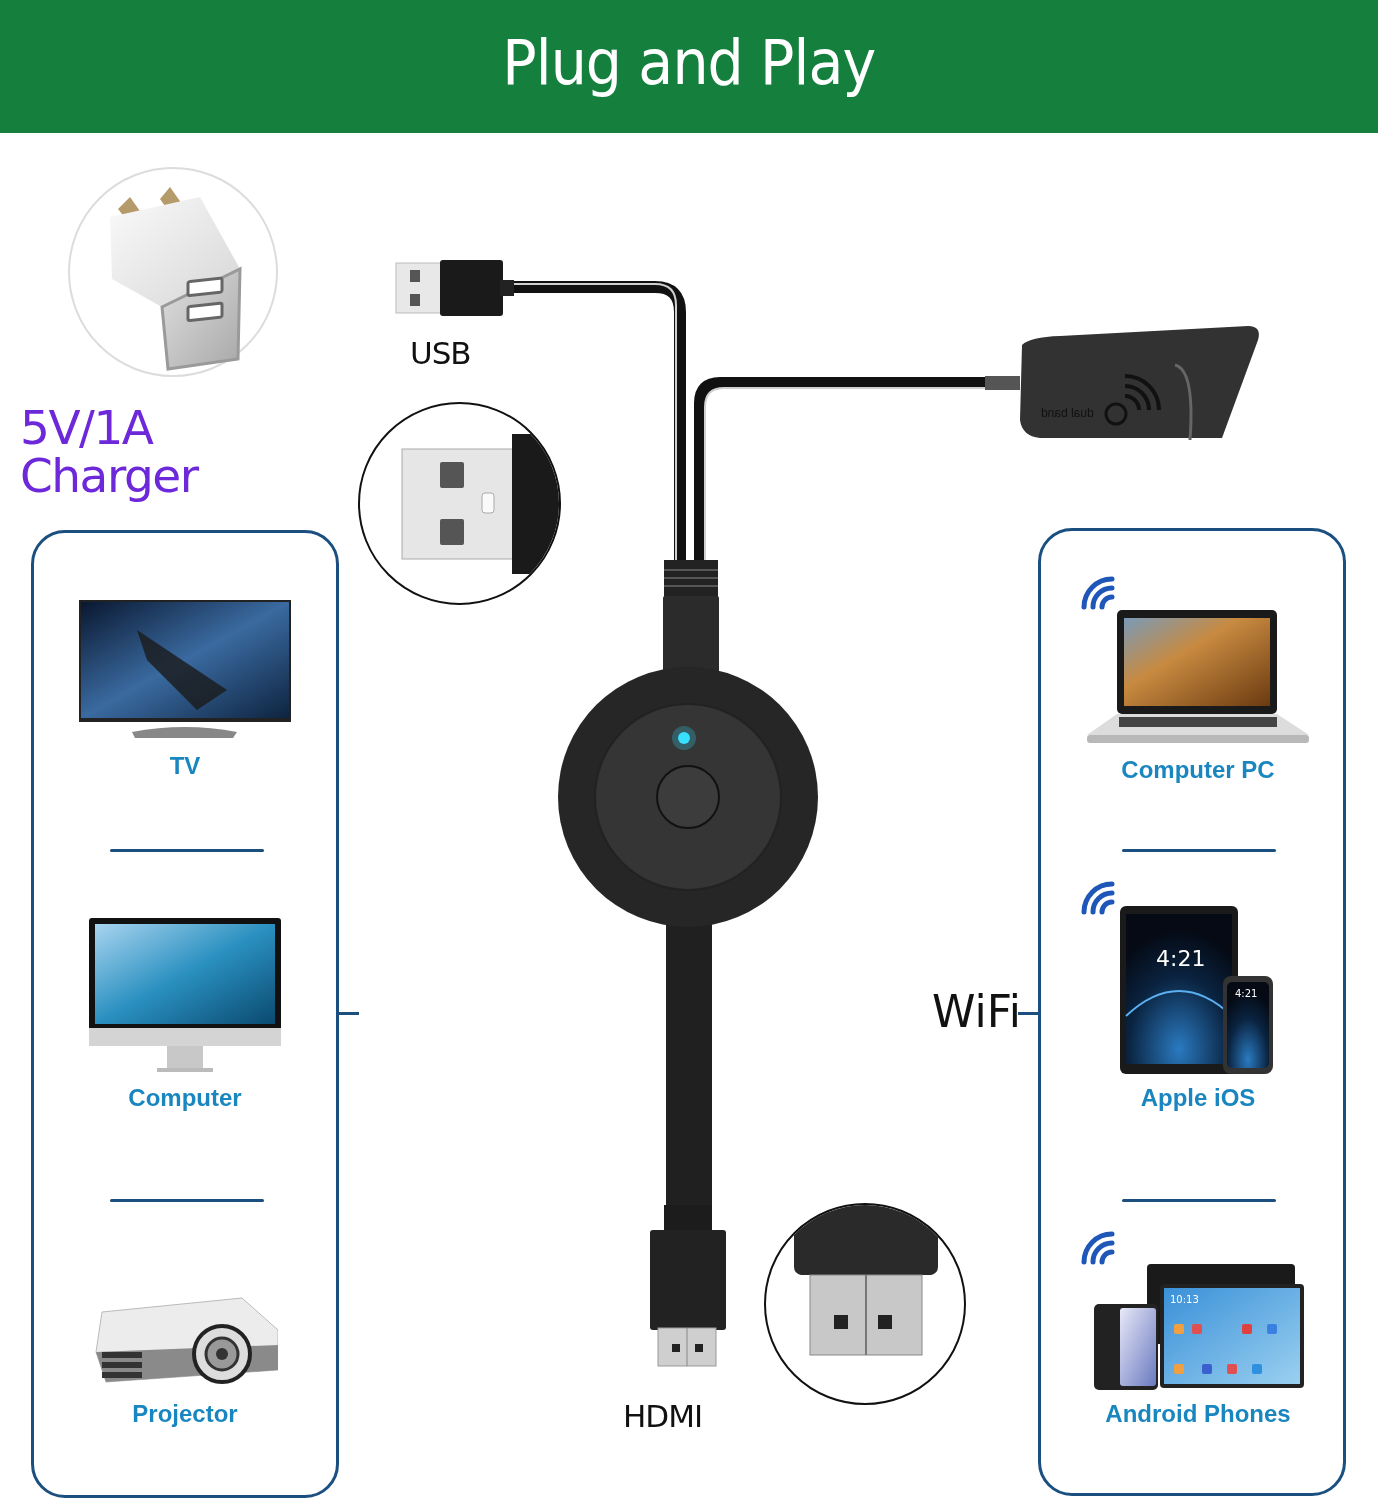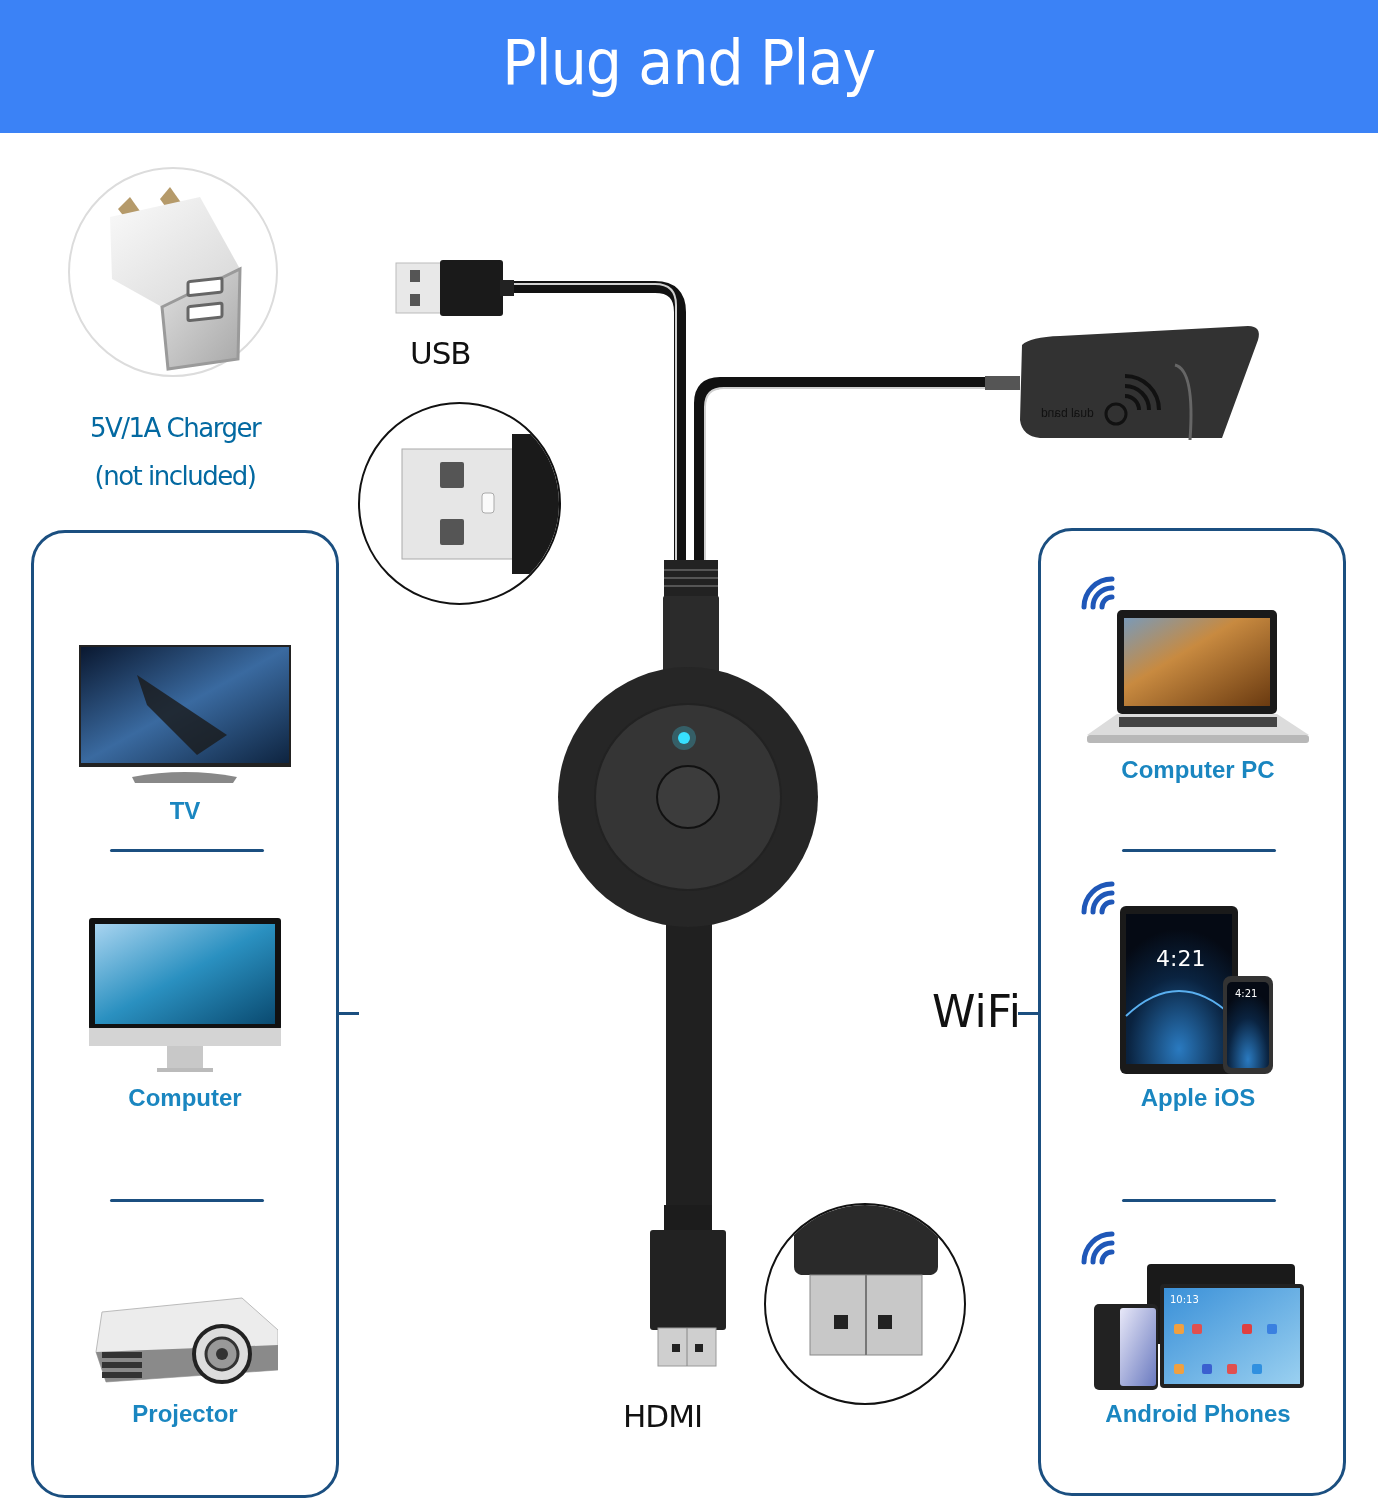--- a/index.html
+++ b/index.html
@@ -1,26 +1,26 @@
 <!DOCTYPE html>
 <html><head>
 <meta charset="utf-8">
 <style>
   * { box-sizing: border-box; margin: 0; padding: 0; }
   html, body { width: 1378px; height: 1500px; background: #ffffff; overflow: hidden; }
   body { position: relative; font-family: "Liberation Sans", sans-serif; }
 
-  .banner { position: absolute; left: 0; top: 0; width: 1378px; height: 133px; background: #3b82f6; display: flex; align-items: center; justify-content: center; }
+  .banner { position: absolute; left: 0; top: 0; width: 1378px; height: 133px; background: #15803d; display: flex; align-items: center; justify-content: center; }
   .banner-title { color: #ffffff; font-family: "DejaVu Sans", sans-serif; font-size: 62px; letter-spacing: -1px; transform: scaleX(0.92); padding-bottom: 8px; }
 
   .abs { position: absolute; }
 
   
   .charger-circle { left: 68px; top: 167px; width: 210px; height: 210px; border-radius: 50%; border: 2px solid #dcdcdc; background: #fff; }
-  .charger-label { left: 20px; top: 404px; width: 310px; text-align: center; font-family: "DejaVu Sans", sans-serif; font-size: 26px; line-height: 48px; color: #0369a1; letter-spacing: -1.5px; }
+  .charger-label { left: 20px; top: 404px; width: 310px; font-family: "DejaVu Sans", sans-serif; font-size: 47px; line-height: 48px; color: #6d28d9; letter-spacing: -1.5px; }
 
   
   .panel { border: 3px solid #1b4f80; border-radius: 34px; background: #fff; }
   .panel-left { left: 31px; top: 530px; width: 308px; height: 968px; }
   .panel-right { left: 1038px; top: 528px; width: 308px; height: 968px; }
 
   .device { position: absolute; width: 300px; display: flex; flex-direction: column; align-items: center; }
   .device-label { font-family: "Liberation Sans", sans-serif; font-weight: bold; font-size: 24px; color: #1a86c0; margin-top: 10px; }
   .sep { position: absolute; height: 3px; background: #1b4f80; border-radius: 2px; }
 
@@ -54,21 +54,20 @@
     <polygon points="48,40 60,28 72,45 60,55" fill="#b59a6a"></polygon>
     <polygon points="90,30 100,18 112,35 100,44" fill="#b59a6a"></polygon>
     <polygon points="40,48 130,28 170,100 92,138 42,110" fill="url(#chg)"></polygon>
     <polygon points="92,138 170,100 168,190 98,200" fill="url(#chgf)" stroke="#9a9a9a" stroke-width="3"></polygon>
     <rect x="118" y="125" width="34" height="14" rx="2" fill="#fff" stroke="#666" stroke-width="3" transform="skewY(-6)"></rect>
     <rect x="118" y="150" width="34" height="14" rx="2" fill="#fff" stroke="#666" stroke-width="3" transform="skewY(-6)"></rect>
   </svg>
 </div>
 <div class="abs charger-label">
   <div>5V/1A Charger</div>
-  <div>(not included)</div>
 </div>
 
 <svg class="abs" style="left:0;top:0;" width="1378" height="1500">
 
   <path d="M505,287 L655,287 Q680,287 680,312 L680,575" fill="none" stroke="#111" stroke-width="12"></path>
   <path d="M505,284 L655,284 Q676,284 676,305 L676,575" fill="none" stroke="#d0d0d0" stroke-width="2"></path>
 
   <path d="M990,383 L720,383 Q700,383 700,403 L700,575" fill="none" stroke="#111" stroke-width="12"></path>
   <path d="M990,388 L724,388 Q705,388 705,407 L705,575" fill="none" stroke="#d0d0d0" stroke-width="2"></path>
   <rect x="985" y="376" width="35" height="14" fill="#555"></rect>
@@ -133,21 +132,21 @@
     <rect x="112" y="110" width="14" height="14" fill="#222"></rect>
   </svg>
 </div>
 
 <div class="abs wifi-text" style="left:932px;top:986px;">WiFi</div>
 <div class="abs" style="left:1018px;top:1012px;width:22px;height:3px;background:#1b4f80;"></div>
 <div class="abs" style="left:337px;top:1012px;width:22px;height:3px;background:#1b4f80;"></div>
 
 <div class="abs panel panel-left"></div>
 
-<div class="device" style="left:35px;top:600px;margin-top:45px;">
+<div class="device" style="left:35px;top:600px;">
   <svg width="216" height="142" viewBox="0 0 216 142">
     <defs>
         <linearGradient id="tvs" x1="0" y1="0" x2="1" y2="1">
           <stop offset="0" stop-color="#0a1830"></stop>
           <stop offset="0.5" stop-color="#3a6aa0"></stop>
           <stop offset="1" stop-color="#0e2440"></stop>
         </linearGradient>
       </defs>
     <rect x="2" y="0" width="212" height="122" fill="#222"></rect>
     <rect x="4" y="2" width="208" height="116" fill="url(#tvs)"></rect>

